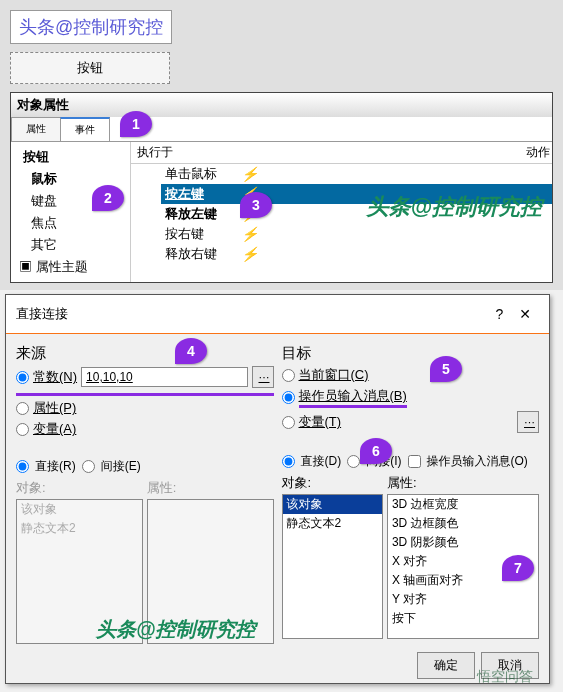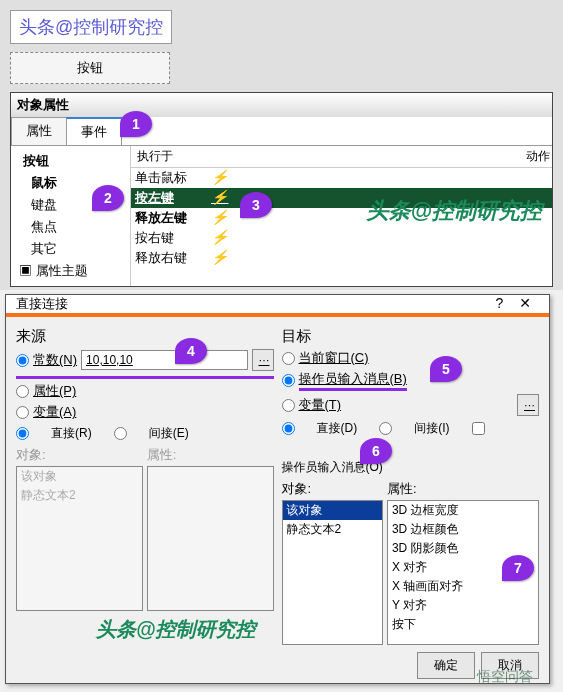--- a/index.html
+++ b/index.html
@@ -5,57 +5,57 @@
 * { box-sizing: border-box; font-family: "Microsoft YaHei", Arial, sans-serif; }
 body { margin: 0; width: 563px; height: 692px; background: #f0f0f0; position: relative; font-size: 12px; }
 
 .canvas { background-image: radial-gradient(#999 0.5px, transparent 0.5px); background-size: 6px 6px; background-color: #e0e0e0; padding: 10px; height: 290px; }
 .title-box { background: #fff; border: 1px solid #999; padding: 4px 8px; display: inline-block; color: #5a5ad6; font-size: 18px; font-weight: 500; }
 .button-box { background: #f5f5f5; border: 1px dashed #888; padding: 6px 0; width: 160px; text-align: center; margin-top: 8px; font-size: 13px; }
 
 .props-panel { background: #fff; border: 1px solid #444; margin-top: 8px; }
 .props-title { background: linear-gradient(#fff, #ddd); padding: 3px 6px; font-weight: bold; font-size: 13px; }
 .tabs { display: flex; background: #fff; border-bottom: 1px solid #999; position: relative; }
-.tab { padding: 4px 14px; border: 1px solid #999; border-bottom: none; background: #f5f5f5; margin-right: -1px; font-size: 13px; }
+.tab { padding: 4px 14px; border: 1px solid #999; border-bottom: none; background: #f5f5f5; margin-right: -1px; font-size: 10px; }
 .tab.active { background: #fff; border-top: 2px solid #3a7ed6; }
 
 .event-body { display: flex; height: 140px; }
 .tree { width: 120px; border-right: 1px solid #ccc; padding: 4px; }
 .tree-item { padding: 2px 4px 2px 16px; font-size: 13px; }
 .tree-head { font-weight: bold; padding-left: 8px; }
 .tree-item.sel { background: #fff; font-weight: bold; }
 .event-list { flex: 1; position: relative; }
 .elist-head { display: flex; padding: 2px; border-bottom: 1px solid #ccc; justify-content: space-between; }
 .elist-head span:first-child { width: 80px; padding-left: 4px; }
 .elist-head span:last-child { padding-left: 20px; }
-.erow { display: flex; align-items: flex-start; padding: 1px 4px; font-size: 13px; }
+.erow { display: flex; align-items: center; padding: 1px 4px; font-size: 13px; margin-left: 30px; }
 .erow .lbl { width: 76px; }
 .erow.bold .lbl { font-weight: bold; }
-.erow.sel { background: #14532d; color: #fff; font-weight: bold; text-decoration: underline; }
+.erow.sel { background: #0369a1; color: #fff; font-weight: bold; text-decoration: underline; }
 .bolt { color: #666; font-size: 14px; font-style: italic; }
 .erow.sel .bolt { color: #cde; }
 .watermark1 { position: absolute; right: 10px; top: 50px; color: #1a8a5a; font-size: 22px; font-weight: bold; font-style: italic; }
 
 .dialog { position: absolute; left: 5px; top: 294px; width: 545px; height: 390px; background: #f0f0f0; border: 1px solid #555; box-shadow: 2px 2px 4px rgba(0,0,0,.3); }
-.dlg-title { display: flex; padding: 0 10px; background: #fff; border-bottom: 4px solid #f97316; font-size: 13px; }
+.dlg-title { display: flex; align-items: center; padding: 10px 10px; background: #fff; border-bottom: 1px solid #f97316; font-size: 13px; }
 .dlg-title span:first-child { flex: 1; }
 .dlg-help, .dlg-x { padding: 0 8px; font-size: 14px; cursor: pointer; }
 .dlg-body { padding: 10px; display: flex; gap: 8px; height: 320px; }
 .col { flex: 1; }
 
 .grp-lbl { font-size: 15px; margin-bottom: 2px; }
 .radio-row { display: flex; align-items: center; gap: 4px; margin: 3px 0; font-size: 13px; text-decoration: underline; }
 .radio-row input[type=radio] { margin: 0; }
 .const-line { display: flex; align-items: center; gap: 4px; }
 .const-input { flex: 1; border: 1px solid #888; padding: 2px 4px; font-size: 12px; background: #fff; }
 .underline-purp { border-bottom: 3px solid #8a2be2; padding-bottom: 2px; margin-bottom: 2px; }
 .underline-purp2 { border-bottom: 3px solid #8a2be2; display: inline-block; }
 .picker { width: 22px; height: 22px; border: 1px solid #888; background: #e8e8e8; font-size: 11px; }
 
-.opts-row { display: flex; align-items: center; gap: 22px; font-size: 12px; margin-top: 4px; flex-wrap: wrap; }
+.opts-row { display: flex; align-items: center; gap: 6px; font-size: 12px; margin-top: 20px; flex-wrap: wrap; }
 .cb { margin: 0; }
 
 .lists { display: flex; gap: 4px; margin-top: 4px; height: 165px; }
 .lbox { flex: 1; display: flex; flex-direction: column; }
 .lbox.disabled .lbox-lbl { color: #999; }
 .lbox-lbl { font-size: 13px; margin-bottom: 2px; }
 .listbox { flex: 1; border: 1px solid #888; background: #fff; overflow-y: auto; font-size: 12px; }
 .listbox.dis { background: #f5f5f5; color: #aaa; }
 .li { padding: 1px 4px; }
 .li.sel { background: #0a3e9a; color: #fff; }

